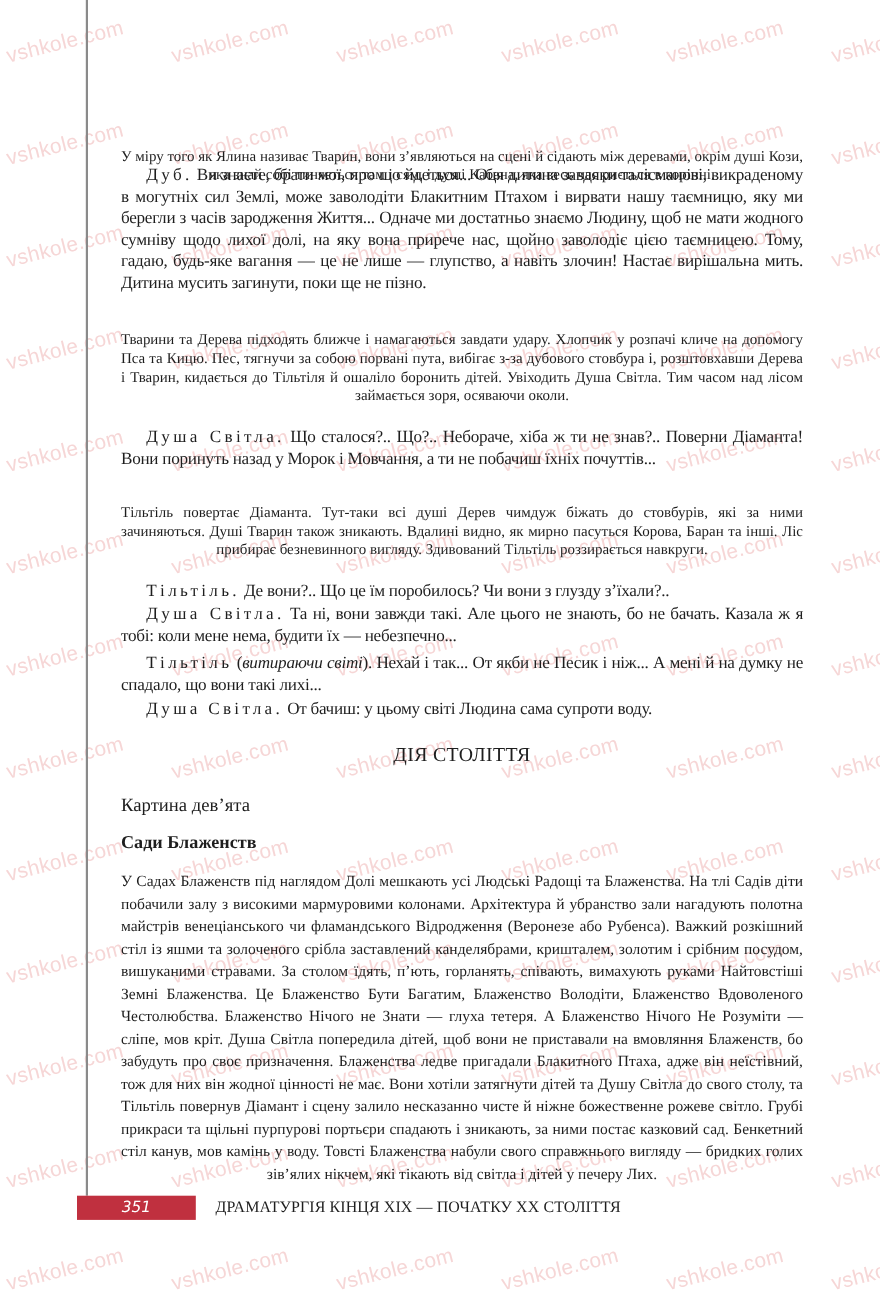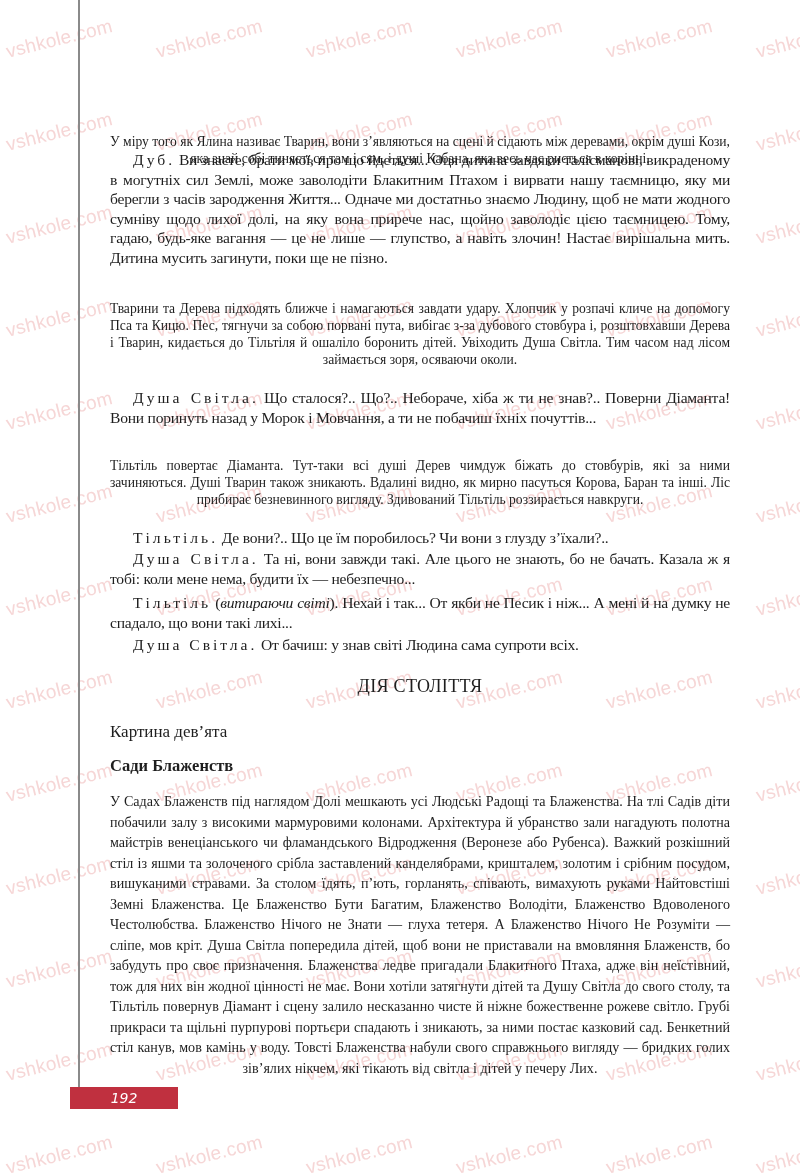--- a/index.html
+++ b/index.html
@@ -141,25 +141,26 @@
 
   <p class="dialog" style="position:absolute; top:549px; width:620px;">
     <span class="speaker">Душа Світла.</span><span> Та ні, вони завжди такі. Але цього не знають, бо не бачать. Казала ж я тобі: коли мене нема, будити їх — небезпечно...</span>
   </p>
 
   <p class="dialog" style="position:absolute; top:593px; width:620px;">
     <span class="speaker">Тільтіль</span> (<span class="it">витираючи світі</span>)<span>. Нехай і так... От якби не Песик і ніж... А мені й на думку не спадало, що вони такі лихі...</span>
   </p>
 
   <p class="dialog" style="position:absolute; top:635px; width:620px;">
-    <span class="speaker">Душа Світла.</span><span> От бачиш: у знав світі Людина сама супроти всіх.</span>
+    <span class="speaker">Душа Світла.</span><span> От бачиш: у цьому світі Людина сама супроти воду.</span>
   </p>
 
   <div class="heading-act" style="position:absolute; top:676px; width:620px;">ДІЯ СТОЛІТТЯ</div>
   <div class="heading-scene" style="position:absolute; top:722px; width:620px;">Картина дев’ята</div>
   <div class="heading-title" style="position:absolute; top:756px; width:620px;">Сади Блаженств</div>
 
   <p class="stage center-last" style="position:absolute; top:791px; width:620px; font-size:14.1px; line-height:20.5px;">У Садах Блаженств під наглядом Долі мешкають усі Людські Радощі та Блаженства. На тлі Садів діти побачили залу з високими мармуровими колонами. Архітектура й убранство зали нагадують полотна майстрів венеціанського чи фламандського Відродження (Веронезе або Рубенса). Важкий розкішний стіл із яшми та золоченого срібла заставлений канделябрами, кришталем, золотим і срібним посудом, вишуканими стравами. За столом їдять, п’ють, горланять, співають, вимахують руками Найтовстіші Земні Блаженства. Це Блаженство Бути Багатим, Блаженство Володіти, Блаженство Вдоволеного Честолюбства. Блаженство Нічого не Знати — глуха тетеря. А Блаженство Нічого Не Розуміти — сліпе, мов кріт. Душа Світла попередила дітей, щоб вони не приставали на вмовляння Блаженств, бо забудуть про своє призначення. Блаженства ледве пригадали Блакитного Птаха, адже він неїстівний, тож для них він жодної цінності не має. Вони хотіли затягнути дітей та Душу Світла до свого столу, та Тільтіль повернув Діамант і сцену залило несказанно чисте й ніжне божественне рожеве світло. Грубі прикраси та щільні пурпурові портьєри спадають і зникають, за ними постає казковий сад. Бенкетний стіл канув, мов камінь у воду. Товсті Блаженства набули свого справжнього вигляду — бридких голих зів’ялих нікчем, які тікають від світла і дітей у печеру Лих.</p>
 </div>
 
 <div class="footer">
-  <div class="page-num">192</div>
+  <div class="page-num">351</div>
+  <div class="running-title">ДРАМАТУРГІЯ КІНЦЯ XIX — ПОЧАТКУ XX СТОЛІТТЯ</div>
 </div>
 
 </body></html>

